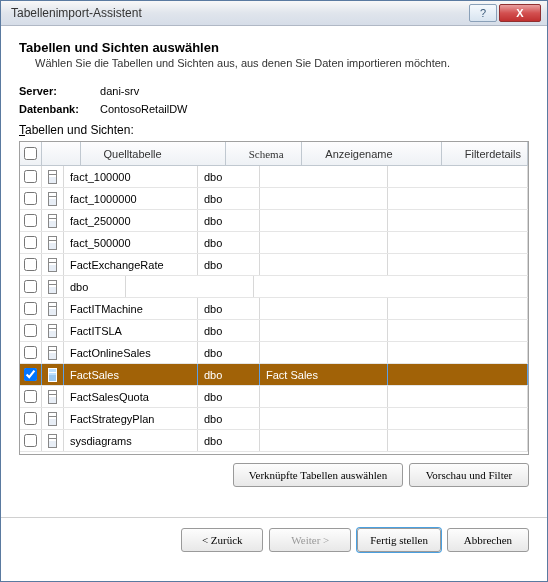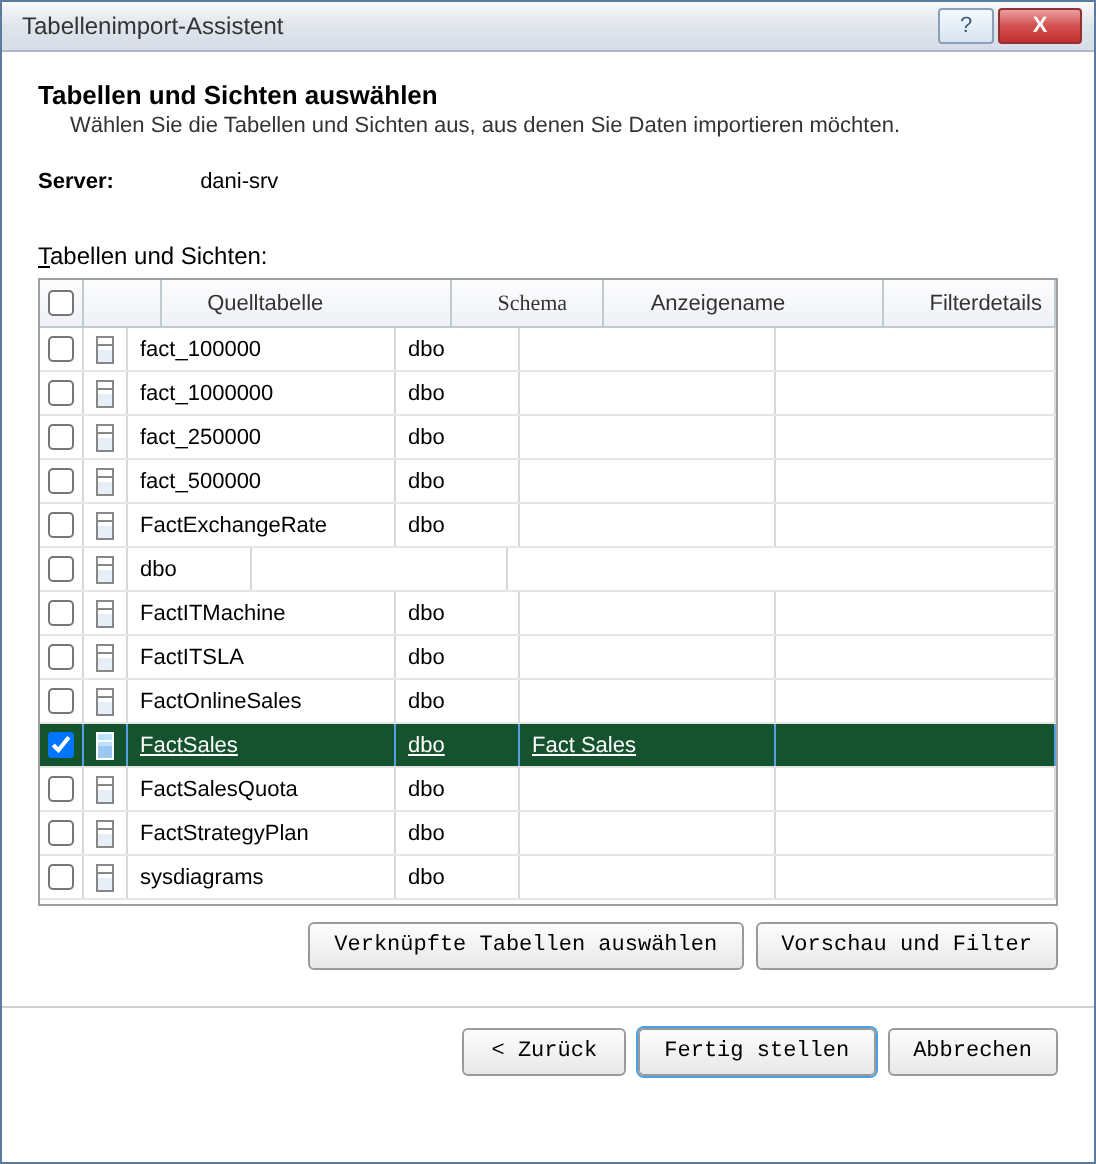--- a/index.html
+++ b/index.html
@@ -36,21 +36,21 @@
   background: linear-gradient(to bottom, #e9a0a0, #d35050 50%, #c03030);
   border-color: #903030;
   color: #fff;
   font-weight: bold;
 }
 .content { padding: 14px 18px 10px 18px; }
 .heading { font-weight: bold; font-size: 13px; margin-bottom: 2px; }
 .subheading { font-size: 11px; color: #333; padding-left: 16px; margin-bottom: 16px; }
 .row { margin-bottom: 6px; font-size: 11px; }
 .row .lbl { display: inline-block; width: 78px; font-weight: bold; }
-.tableslabel { margin-top: 24px; margin-bottom: 4px; }
+.tableslabel { margin-top: 8px; margin-bottom: 4px; }
 .tableslabel .u { text-decoration: underline; }
 .grid-wrap {
   border: 1px solid #a0a0a0;
   height: 314px;
   position: relative;
   background: #fff;
 }
 .grid-head {
   display: flex;
   height: 24px;
@@ -84,41 +84,41 @@
   display: flex; align-items: center;
   padding: 0 6px;
   overflow: hidden; white-space: nowrap;
 }
 .gc-chk { width: 22px; justify-content: center; padding: 0; }
 .gc-ico { width: 22px; justify-content: center; padding: 0; }
 .gc-src { width: 134px; }
 .gc-sch { width: 62px; }
 .gc-frn { width: 128px; }
 .gc-flt { flex: 1; border-right: none; }
-.grid-row.selected { background: #14532d; color: #fff; text-decoration: underline; }
+.grid-row.selected { background: #a16207; color: #fff; }
 .grid-row.selected .gc { border-right-color: #5aa0e8; }
 .tblicon {
   width: 14px; height: 14px;
   display: inline-block;
   border: 1px solid #888;
   background: linear-gradient(to bottom, #fff 50%, #e8eef6 50%);
   position: relative;
 }
 .tblicon::before {
   content: "";
   position: absolute; left: 0; top: 3px; right: 0; height: 1px;
   background: #888;
 }
 .grid-row.selected .tblicon { border-color: #fff; background: linear-gradient(to bottom, #bde0ff 50%, #9cc8f0 50%); }
 .grid-row.selected .tblicon::before { background: #fff; }
 input[type=checkbox]{ width:13px; height:13px; }
 .btnrow { display: flex; justify-content: flex-end; gap: 6px; margin-top: 8px; }
-.btnrow2 { display: flex; justify-content: flex-end; gap: 6px; margin-top: 8px; padding: 10px 18px 0 18px; border-top: 1px solid #d0d0d0; }
+.btnrow2 { display: flex; justify-content: flex-end; gap: 6px; margin-top: 20px; padding: 10px 18px 0 18px; border-top: 1px solid #d0d0d0; }
 button.btn {
-  font-family: Liberation Mono, monospace;
+  font-family: Liberation Serif, serif;
   font-size: 11px;
   padding: 4px 12px;
   min-width: 82px;
   height: 24px;
   background: linear-gradient(to bottom, #fdfdfd, #e8e8e8);
   border: 1px solid #9a9a9a;
   border-radius: 3px;
   cursor: default;
 }
 button.btn:disabled { color: #9a9a9a; }
@@ -134,20 +134,24 @@
 </div>
 
 <div class="content">
 
   <div class="heading">Tabellen und Sichten auswählen</div>
   <div class="subheading">Wählen Sie die Tabellen und Sichten aus, aus denen Sie Daten importieren möchten.</div>
 
   <div class="row">
     <span class="lbl">Server:</span>
     <span>dani-srv</span>
+  </div>
+  <div class="row">
+    <span class="lbl">Datenbank:</span>
+    <span>ContosoRetailDW</span>
   </div>
 
   <div class="tableslabel">
     <span class="u">T</span><span>abellen und Sichten:</span>
   </div>
 
   <div class="grid-wrap">
     <div class="grid-head">
       <div class="hc hc-chk">
         <input type="checkbox" style="">
@@ -319,15 +323,16 @@
 
   <div class="btnrow">
     <button class="btn" style="min-width:170px">Verknüpfte Tabellen auswählen</button>
     <button class="btn" style="min-width:120px">Vorschau und Filter</button>
   </div>
 
 </div>
 
 <div class="btnrow2">
   <button class="btn">&lt; Zurück</button>
+  <button class="btn" disabled="">Weiter &gt;</button>
   <button class="btn default">Fertig stellen</button>
   <button class="btn">Abbrechen</button>
 </div>
 
 </body></html>

